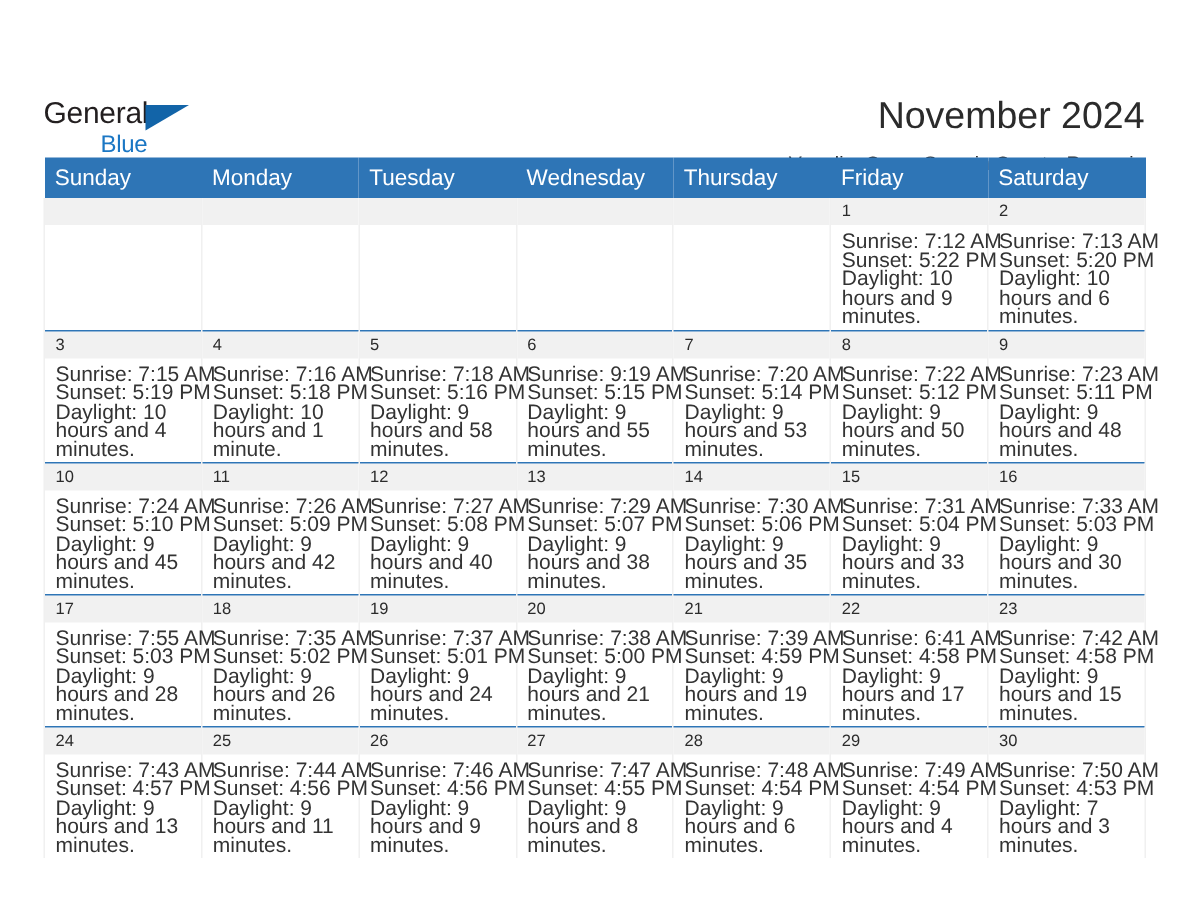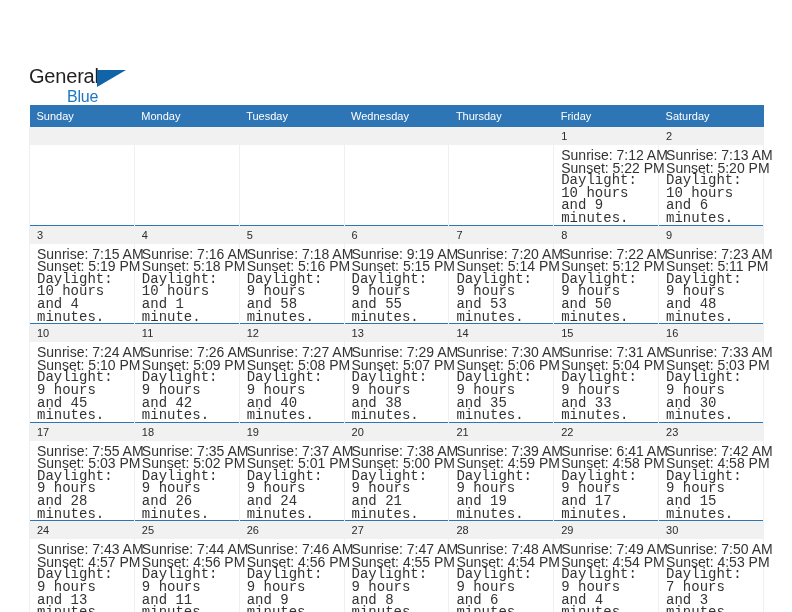--- a/index.html
+++ b/index.html
@@ -96,21 +96,21 @@
     width: 735px;
   }
   table.cal-table {
     width: 735px;
     border-collapse: collapse;
     table-layout: fixed;
   }
   table.cal-table th {
     background: #2e75b6;
     color: #ffffff;
-    font-size: 11px;
+    font-size: 15px;
     font-weight: normal;
     text-align: left;
     padding: 5px 0 5px 7px;
     height: 20px;
     border: none;
   }
   td.day-cell {
     vertical-align: top;
     padding: 0;
     height: 88px;
@@ -133,35 +133,39 @@
     color: #2b2b2b;
     line-height: 16px;
   }
   .day-body {
     padding: 4px 5px 0 7px;
     font-size: 14px;
     line-height: 12.6px;
     color: #333333;
   }
   .day-body div { white-space: nowrap; }
-  .day-body .wrap-line { white-space: normal; font-family: Liberation Mono, monospace; }
+  .day-body .wrap-line { white-space: normal; }
 </style>
 </head>
 <body>
 
 <div id="page">
 
   <div class="header">
 
     <div class="logo">
       <span class="logo-general">General</span>
       <span class="logo-triangle"></span>
       <span class="logo-blue">Blue</span>
     </div>
 
+    <div class="title-block">
+      <h1 class="cal-title">November 2024</h1>
+      <div class="cal-subtitle">Varadia, Caras-Severin County, Romania</div>
+    </div>
 
   </div>
 
   <div class="calendar">
     <table class="cal-table">
       <thead>
         <tr id="weekday-header-row">
             <th>Sunday</th>
             <th>Monday</th>
             <th>Tuesday</th>

